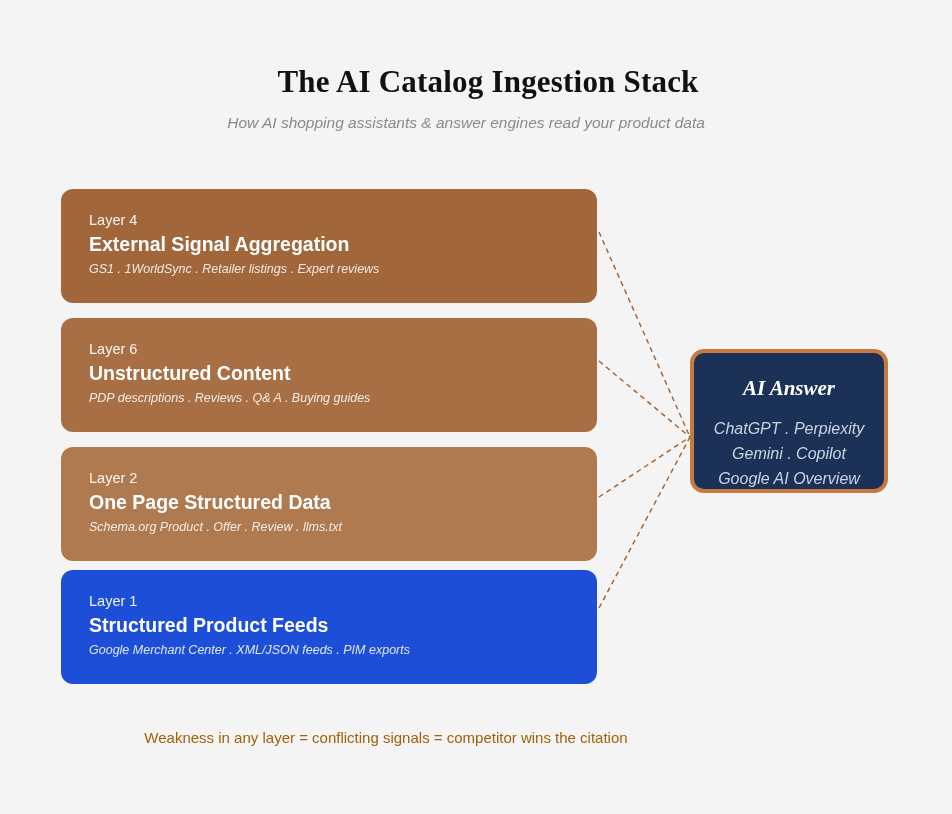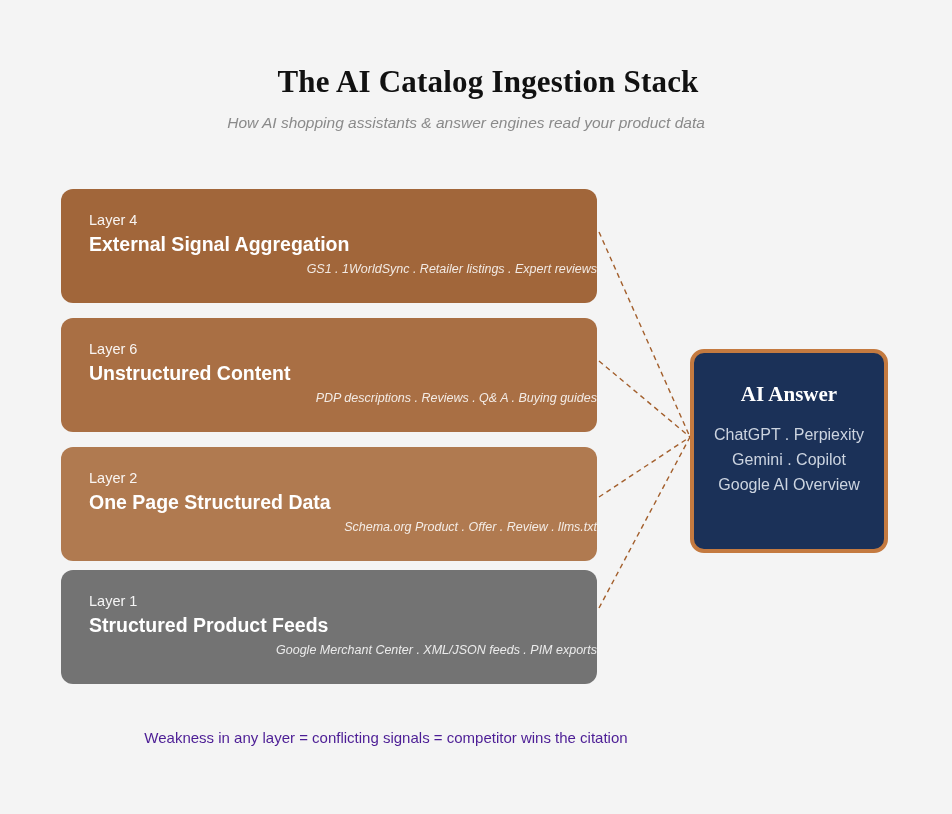--- a/index.html
+++ b/index.html
@@ -77,41 +77,41 @@
     color: #ffffff;
     line-height: 1.2;
     margin-bottom: 5px;
   }
   .layer-items {
     font-size: 12.5px;
     font-style: italic;
     font-weight: 400;
     color: rgba(255,255,255,0.86);
     line-height: 1.25;
-    text-align: right;
   }
 
   #card-layer4 { top: 189px; background: #a1663a; }
   #card-layer3 { top: 318px; background: #a96f44; }
   #card-layer2 { top: 447px; background: #b07a50; }
-  #card-layer1 { top: 570px; background: #737373; height: 114px; }
+  #card-layer1 { top: 570px; background: #1d4ed8; height: 114px; }
 
   
   #ai-answer-box {
     position: absolute;
     left: 690px;
     top: 349px;
     width: 198px;
-    height: 204px;
+    height: 144px;
     background: #1b3158;
     border: 4px solid #c47a40;
     border-radius: 14px;
     box-sizing: border-box;
     text-align: center;
-    padding-top: 29px;
+    padding-top: 23px;
+    font-style: italic;
   }
   #ai-answer-heading {
     font-family: "Liberation Serif", serif;
     font-size: 21px;
     font-weight: 700;
     color: #ffffff;
     line-height: 1.2;
     margin-bottom: 16px;
   }
   .ai-engine-line {
@@ -121,21 +121,21 @@
   }
 
   
   #footer-note {
     position: absolute;
     left: 0;
     top: 729px;
     width: 772px;
     text-align: center;
     font-size: 15px;
-    color: #4c1d95;
+    color: #a16207;
   }
 </style>
 </head>
 <body>
 
 <div id="canvas">
 
   <div id="title">The AI Catalog Ingestion Stack</div>
   <div id="subtitle">How AI shopping assistants &amp; answer engines read your product data</div>
 

